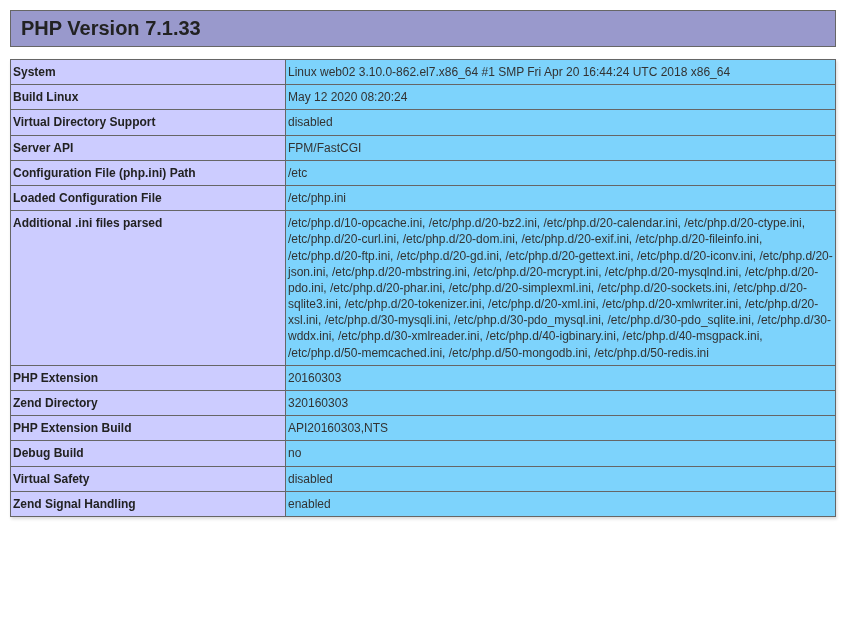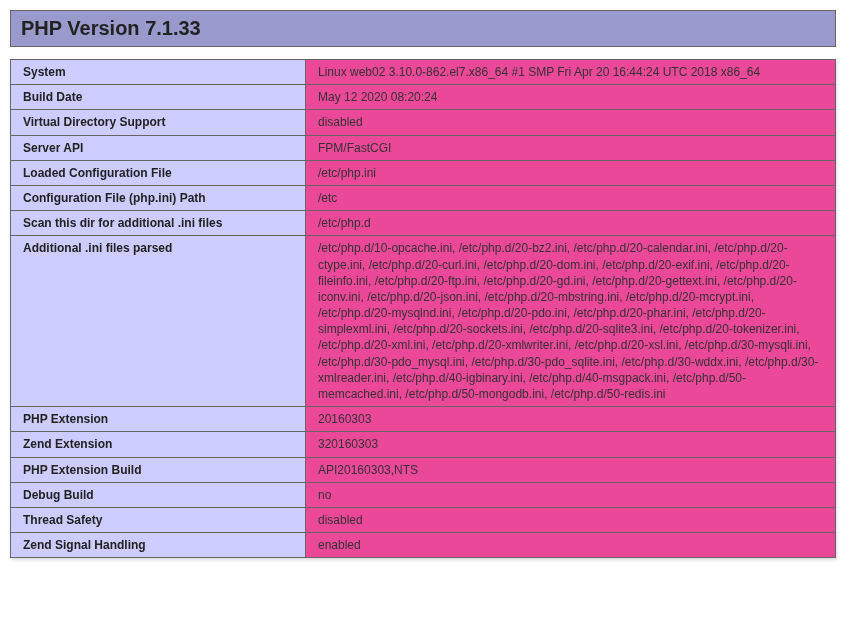--- a/index.html
+++ b/index.html
@@ -36,98 +36,94 @@
     width: 90px;
     height: 48px;
   }
   table.info {
     width: 100%;
     border-collapse: collapse;
     box-shadow: 1px 2px 3px rgba(0,0,0,0.15);
   }
   table.info td {
     border: 1px solid #666;
-    padding: 4px 12px;
+    padding: 4px 2px;
     vertical-align: top;
     font-size: 12px;
     line-height: 1.35;
     margin-top: 36px;
   }
   td.e {
     background-color: #ccccff;
     font-weight: 700;
     width: 270px;
     color: #222;
   }
   td.v {
-    background-color: #ec4899;
+    background-color: #7dd3fc;
     color: #333;
     word-break: break-word;
   }
 </style>
 </head>
 <body>
 
 <div class="center">
   <div class="header">
     <h1>PHP Version 7.1.33</h1>
   </div>
 
   <table class="info">
     <tbody id="info-body">
         <tr>
           <td class="e">System</td>
           <td class="v">Linux web02 3.10.0-862.el7.x86_64 #1 SMP Fri Apr 20 16:44:24 UTC 2018 x86_64</td>
         </tr>
         <tr>
-          <td class="e">Build Date</td>
+          <td class="e">Build Linux</td>
           <td class="v">May 12 2020 08:20:24</td>
         </tr>
         <tr>
           <td class="e">Virtual Directory Support</td>
           <td class="v">disabled</td>
         </tr>
         <tr>
           <td class="e">Server API</td>
           <td class="v">FPM/FastCGI</td>
         </tr>
         <tr>
-          <td class="e">Loaded Configuration File</td>
-          <td class="v">/etc/php.ini</td>
-        </tr>
-        <tr>
           <td class="e">Configuration File (php.ini) Path</td>
           <td class="v">/etc</td>
         </tr>
         <tr>
-          <td class="e">Scan this dir for additional .ini files</td>
-          <td class="v">/etc/php.d</td>
+          <td class="e">Loaded Configuration File</td>
+          <td class="v">/etc/php.ini</td>
         </tr>
         <tr>
           <td class="e">Additional .ini files parsed</td>
           <td class="v">/etc/php.d/10-opcache.ini, /etc/php.d/20-bz2.ini, /etc/php.d/20-calendar.ini, /etc/php.d/20-ctype.ini, /etc/php.d/20-curl.ini, /etc/php.d/20-dom.ini, /etc/php.d/20-exif.ini, /etc/php.d/20-fileinfo.ini, /etc/php.d/20-ftp.ini, /etc/php.d/20-gd.ini, /etc/php.d/20-gettext.ini, /etc/php.d/20-iconv.ini, /etc/php.d/20-json.ini, /etc/php.d/20-mbstring.ini, /etc/php.d/20-mcrypt.ini, /etc/php.d/20-mysqlnd.ini, /etc/php.d/20-pdo.ini, /etc/php.d/20-phar.ini, /etc/php.d/20-simplexml.ini, /etc/php.d/20-sockets.ini, /etc/php.d/20-sqlite3.ini, /etc/php.d/20-tokenizer.ini, /etc/php.d/20-xml.ini, /etc/php.d/20-xmlwriter.ini, /etc/php.d/20-xsl.ini, /etc/php.d/30-mysqli.ini, /etc/php.d/30-pdo_mysql.ini, /etc/php.d/30-pdo_sqlite.ini, /etc/php.d/30-wddx.ini, /etc/php.d/30-xmlreader.ini, /etc/php.d/40-igbinary.ini, /etc/php.d/40-msgpack.ini, /etc/php.d/50-memcached.ini, /etc/php.d/50-mongodb.ini, /etc/php.d/50-redis.ini</td>
         </tr>
         <tr>
           <td class="e">PHP Extension</td>
           <td class="v">20160303</td>
         </tr>
         <tr>
-          <td class="e">Zend Extension</td>
+          <td class="e">Zend Directory</td>
           <td class="v">320160303</td>
         </tr>
         <tr>
           <td class="e">PHP Extension Build</td>
           <td class="v">API20160303,NTS</td>
         </tr>
         <tr>
           <td class="e">Debug Build</td>
           <td class="v">no</td>
         </tr>
         <tr>
-          <td class="e">Thread Safety</td>
+          <td class="e">Virtual Safety</td>
           <td class="v">disabled</td>
         </tr>
         <tr>
           <td class="e">Zend Signal Handling</td>
           <td class="v">enabled</td>
         </tr>
       </tbody>
   </table>
 </div>
 

